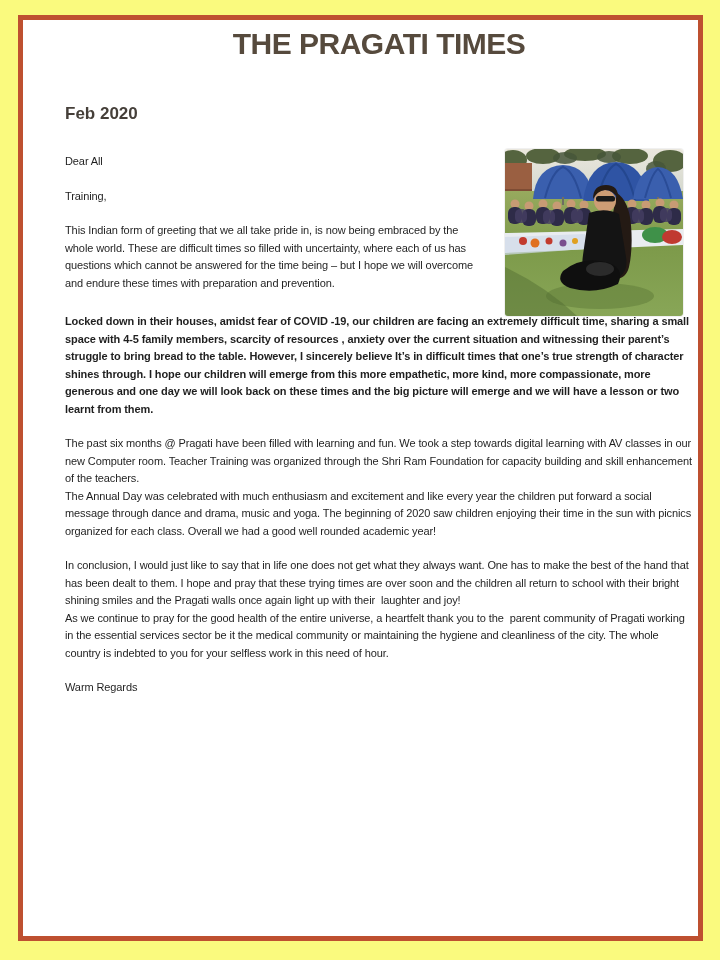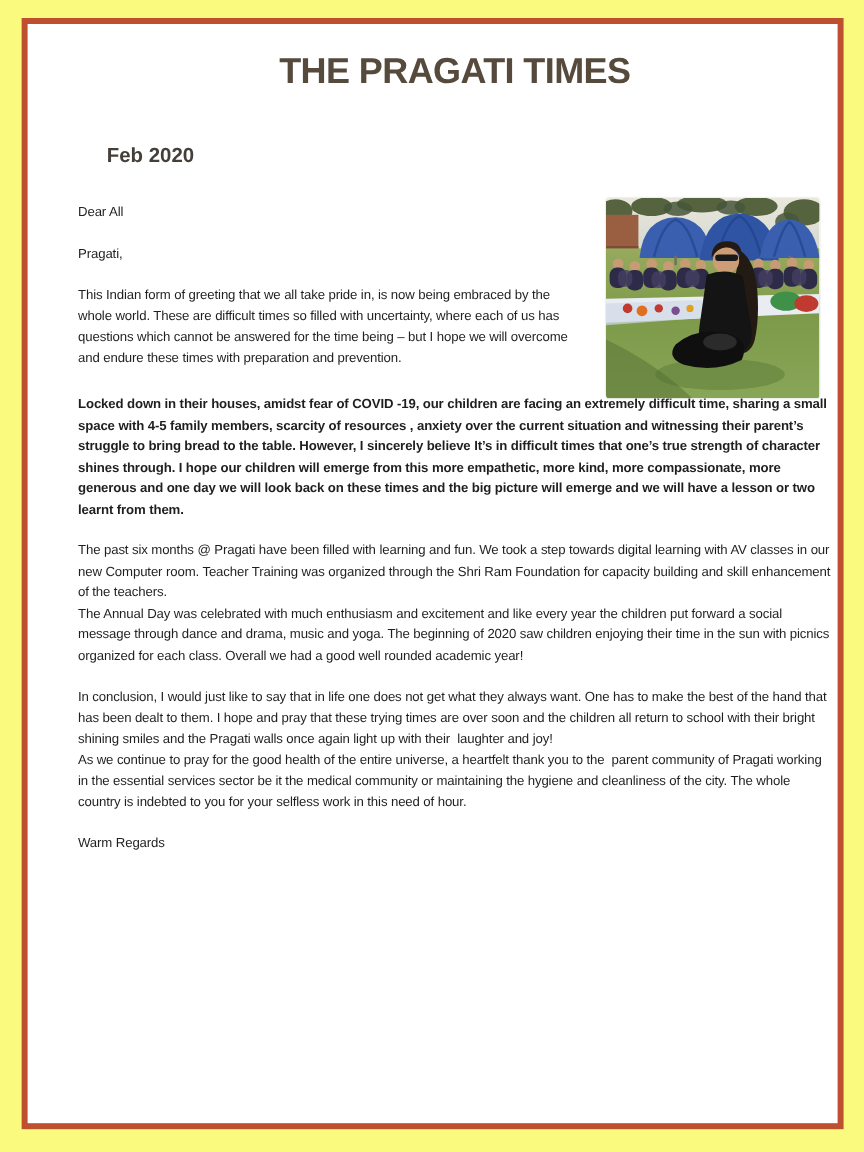--- a/index.html
+++ b/index.html
@@ -15,30 +15,30 @@
     width:720px;height:960px;overflow:hidden;
     font-family:"Liberation Sans","DejaVu Sans",sans-serif;
     background:var(--outer-bg);
   }
   .canvas{position:relative;width:720px;height:960px;background:var(--outer-bg);}
   .page{
     position:absolute;left:18px;top:15px;width:685px;height:926px;
     box-sizing:border-box;border:5px solid var(--page-border);
     background:var(--page-bg);
   }
-  .content{box-sizing:border-box;height:100%;padding:20px 5px 0 42px;}
+  .content{box-sizing:border-box;height:100%;padding:4px 5px 0 42px;}
   .title{
     margin:2px 0 0 0;
     font-size:30px;line-height:36px;font-weight:700;letter-spacing:-0.5px;
     color:var(--title);text-align:center;
     width:628px;
   }
   .issue-date{
     margin-top:42px;
-    font-size:17px;line-height:20px;font-weight:700;color:var(--date);margin-left:24px;
+    font-size:17px;line-height:20px;font-weight:700;color:var(--date);
   }
   .body-area{position:relative;margin-top:29px;width:628px;color:var(--text);}
   .para{
     margin:0;font-size:11px;line-height:17.5px;letter-spacing:-0.1px;
     white-space:pre-wrap;
   }
   .gap{margin-top:17px;}
   .gap-lg{margin-top:21px;font-weight:bold;}
   .narrow{width:414px;}
   .photo{
@@ -165,21 +165,21 @@
               <path d="M58 122 Q78 106 104 114 Q120 120 113 135 Q90 146 65 139 Q50 133 58 122 Z" fill="#0f0f0f"></path>
               <ellipse cx="95" cy="120" rx="14" ry="7" fill="#2b2b2b"></ellipse>
             </g>
 
             <path d="M0 118 Q42 138 72 167 L0 167 Z" fill="#4f6a30" opacity="0.45"></path>
           </svg>
         </div>
 
         <div class="narrow">
           <p class="para">Dear All</p>
-          <p class="para gap">Pragati,</p>
+          <p class="para gap">Training,</p>
           <p class="para gap">This Indian form of greeting that we all take pride in, is now being embraced by the whole world. These are difficult times so filled with uncertainty, where each of us has questions which cannot be answered for the time being – but I hope we will overcome and endure these times with preparation and prevention.</p>
         </div>
 
         <p class="para gap-lg">Locked down in their houses, amidst fear of COVID -19, our children are facing an extremely difficult time, sharing a small space with 4-5 family members, scarcity of resources , anxiety over the current situation and witnessing their parent’s struggle to bring bread to the table. However, I sincerely believe It’s in difficult times that one’s true strength of character shines through. I hope our children will emerge from this more empathetic, more kind, more compassionate, more generous and one day we will look back on these times and the big picture will emerge and we will have a lesson or two learnt from them.</p>
 
         <p class="para gap">The past six months @ Pragati have been filled with learning and fun. We took a step towards digital learning with AV classes in our new Computer room. Teacher Training was organized through the Shri Ram Foundation for capacity building and skill enhancement of the teachers.</p>
         <p class="para">The Annual Day was celebrated with much enthusiasm and excitement and like every year the children put forward a social message through dance and drama, music and yoga. The beginning of 2020 saw children enjoying their time in the sun with picnics organized for each class. Overall we had a good well rounded academic year!</p>
 
         <p class="para gap">In conclusion, I would just like to say that in life one does not get what they always want. One has to make the best of the hand that has been dealt to them. I hope and pray that these trying times are over soon and the children all return to school with their bright shining smiles and the Pragati walls once again light up with their  laughter and joy!</p>
         <p class="para">As we continue to pray for the good health of the entire universe, a heartfelt thank you to the  parent community of Pragati working in the essential services sector be it the medical community or maintaining the hygiene and cleanliness of the city. The whole country is indebted to you for your selfless work in this need of hour.</p>

